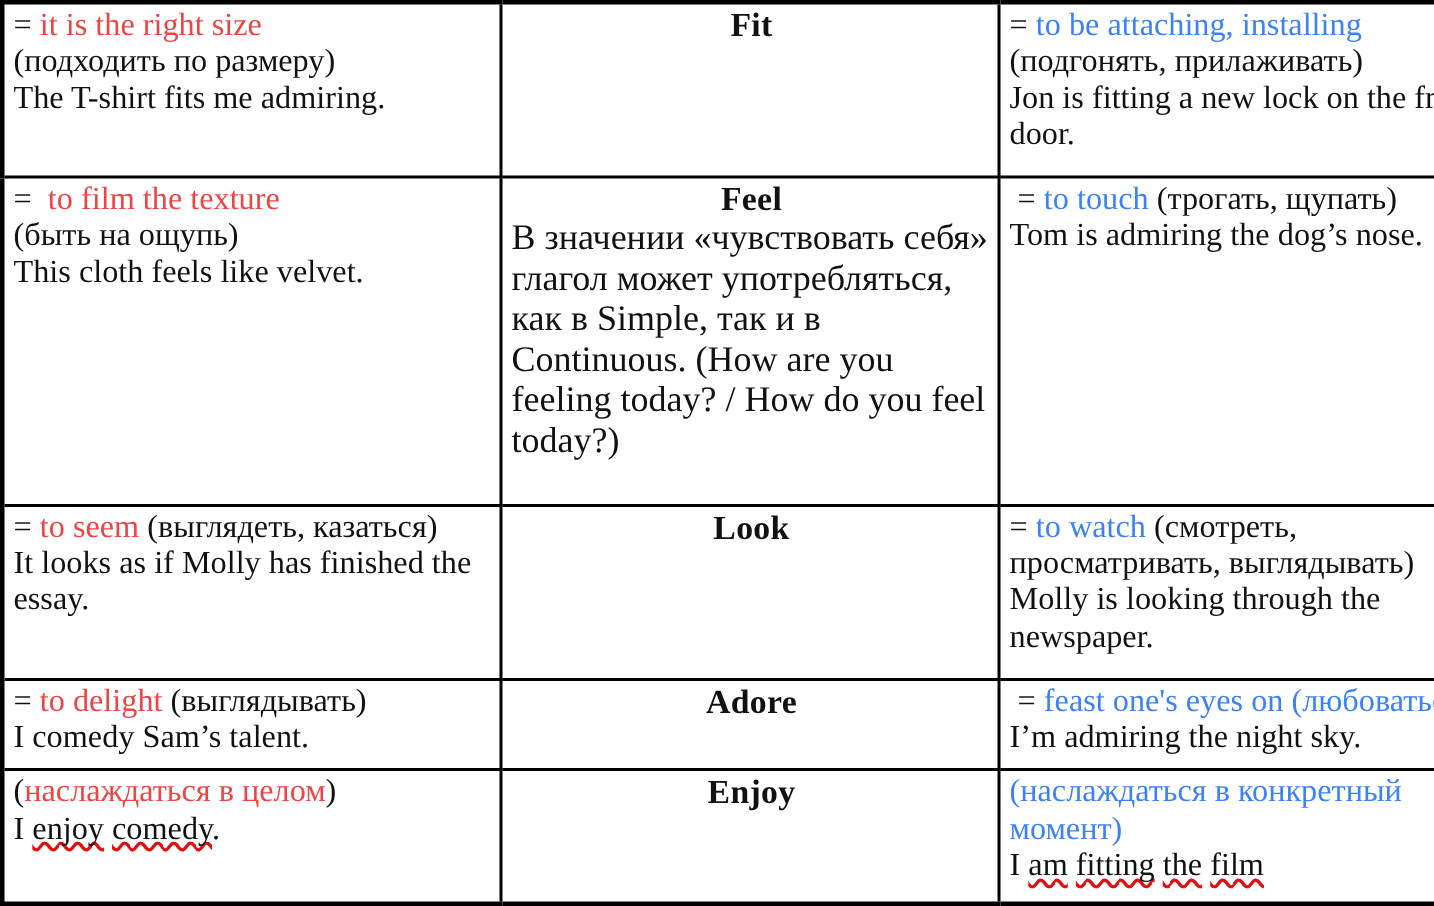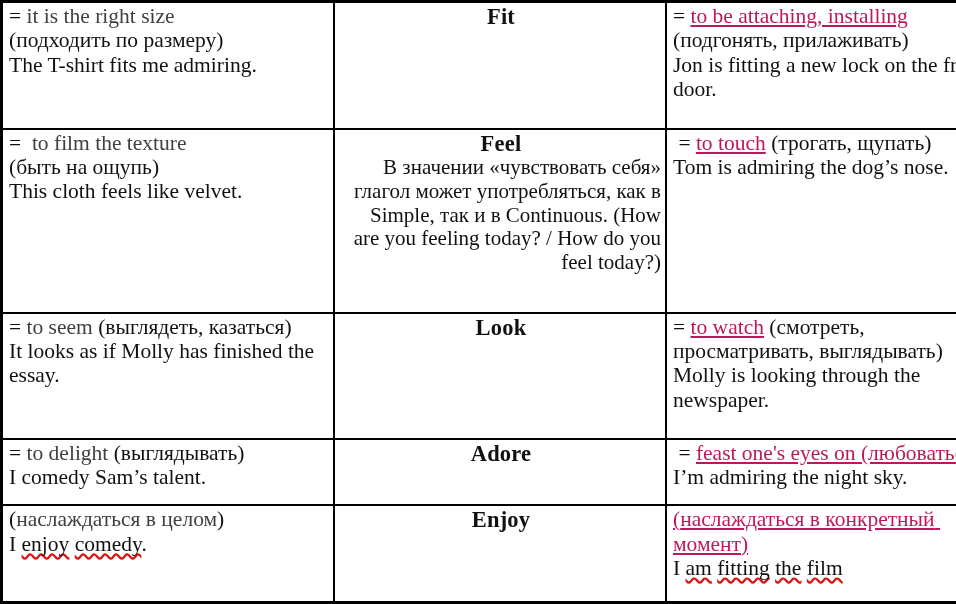--- a/index.html
+++ b/index.html
@@ -43,28 +43,28 @@
   .verb-head {
     font-weight: bold;
     font-size: 22.5px;
     display: block;
     text-align: center;
     letter-spacing: 0.2px;
   }
 
   .note {
     display: block;
-    text-align: right;
-    font-size: 21px;
+    text-align: left;
+    font-size: 24px;
     line-height: 1.13;
   }
 
   .seg { white-space: pre-wrap; }
-  .purple { color: #404040; }
-  .blue   { color: #be185d; text-decoration: underline; }
+  .purple { color: #ef4444; }
+  .blue   { color: #3b82f6; }
   .black  { color: #111111; }
 
   
   .misspell {
     text-decoration: underline wavy #e01010;
     text-decoration-skip-ink: none;
     text-underline-offset: 2px;
   }
 
   .cell-body { display: block; }

